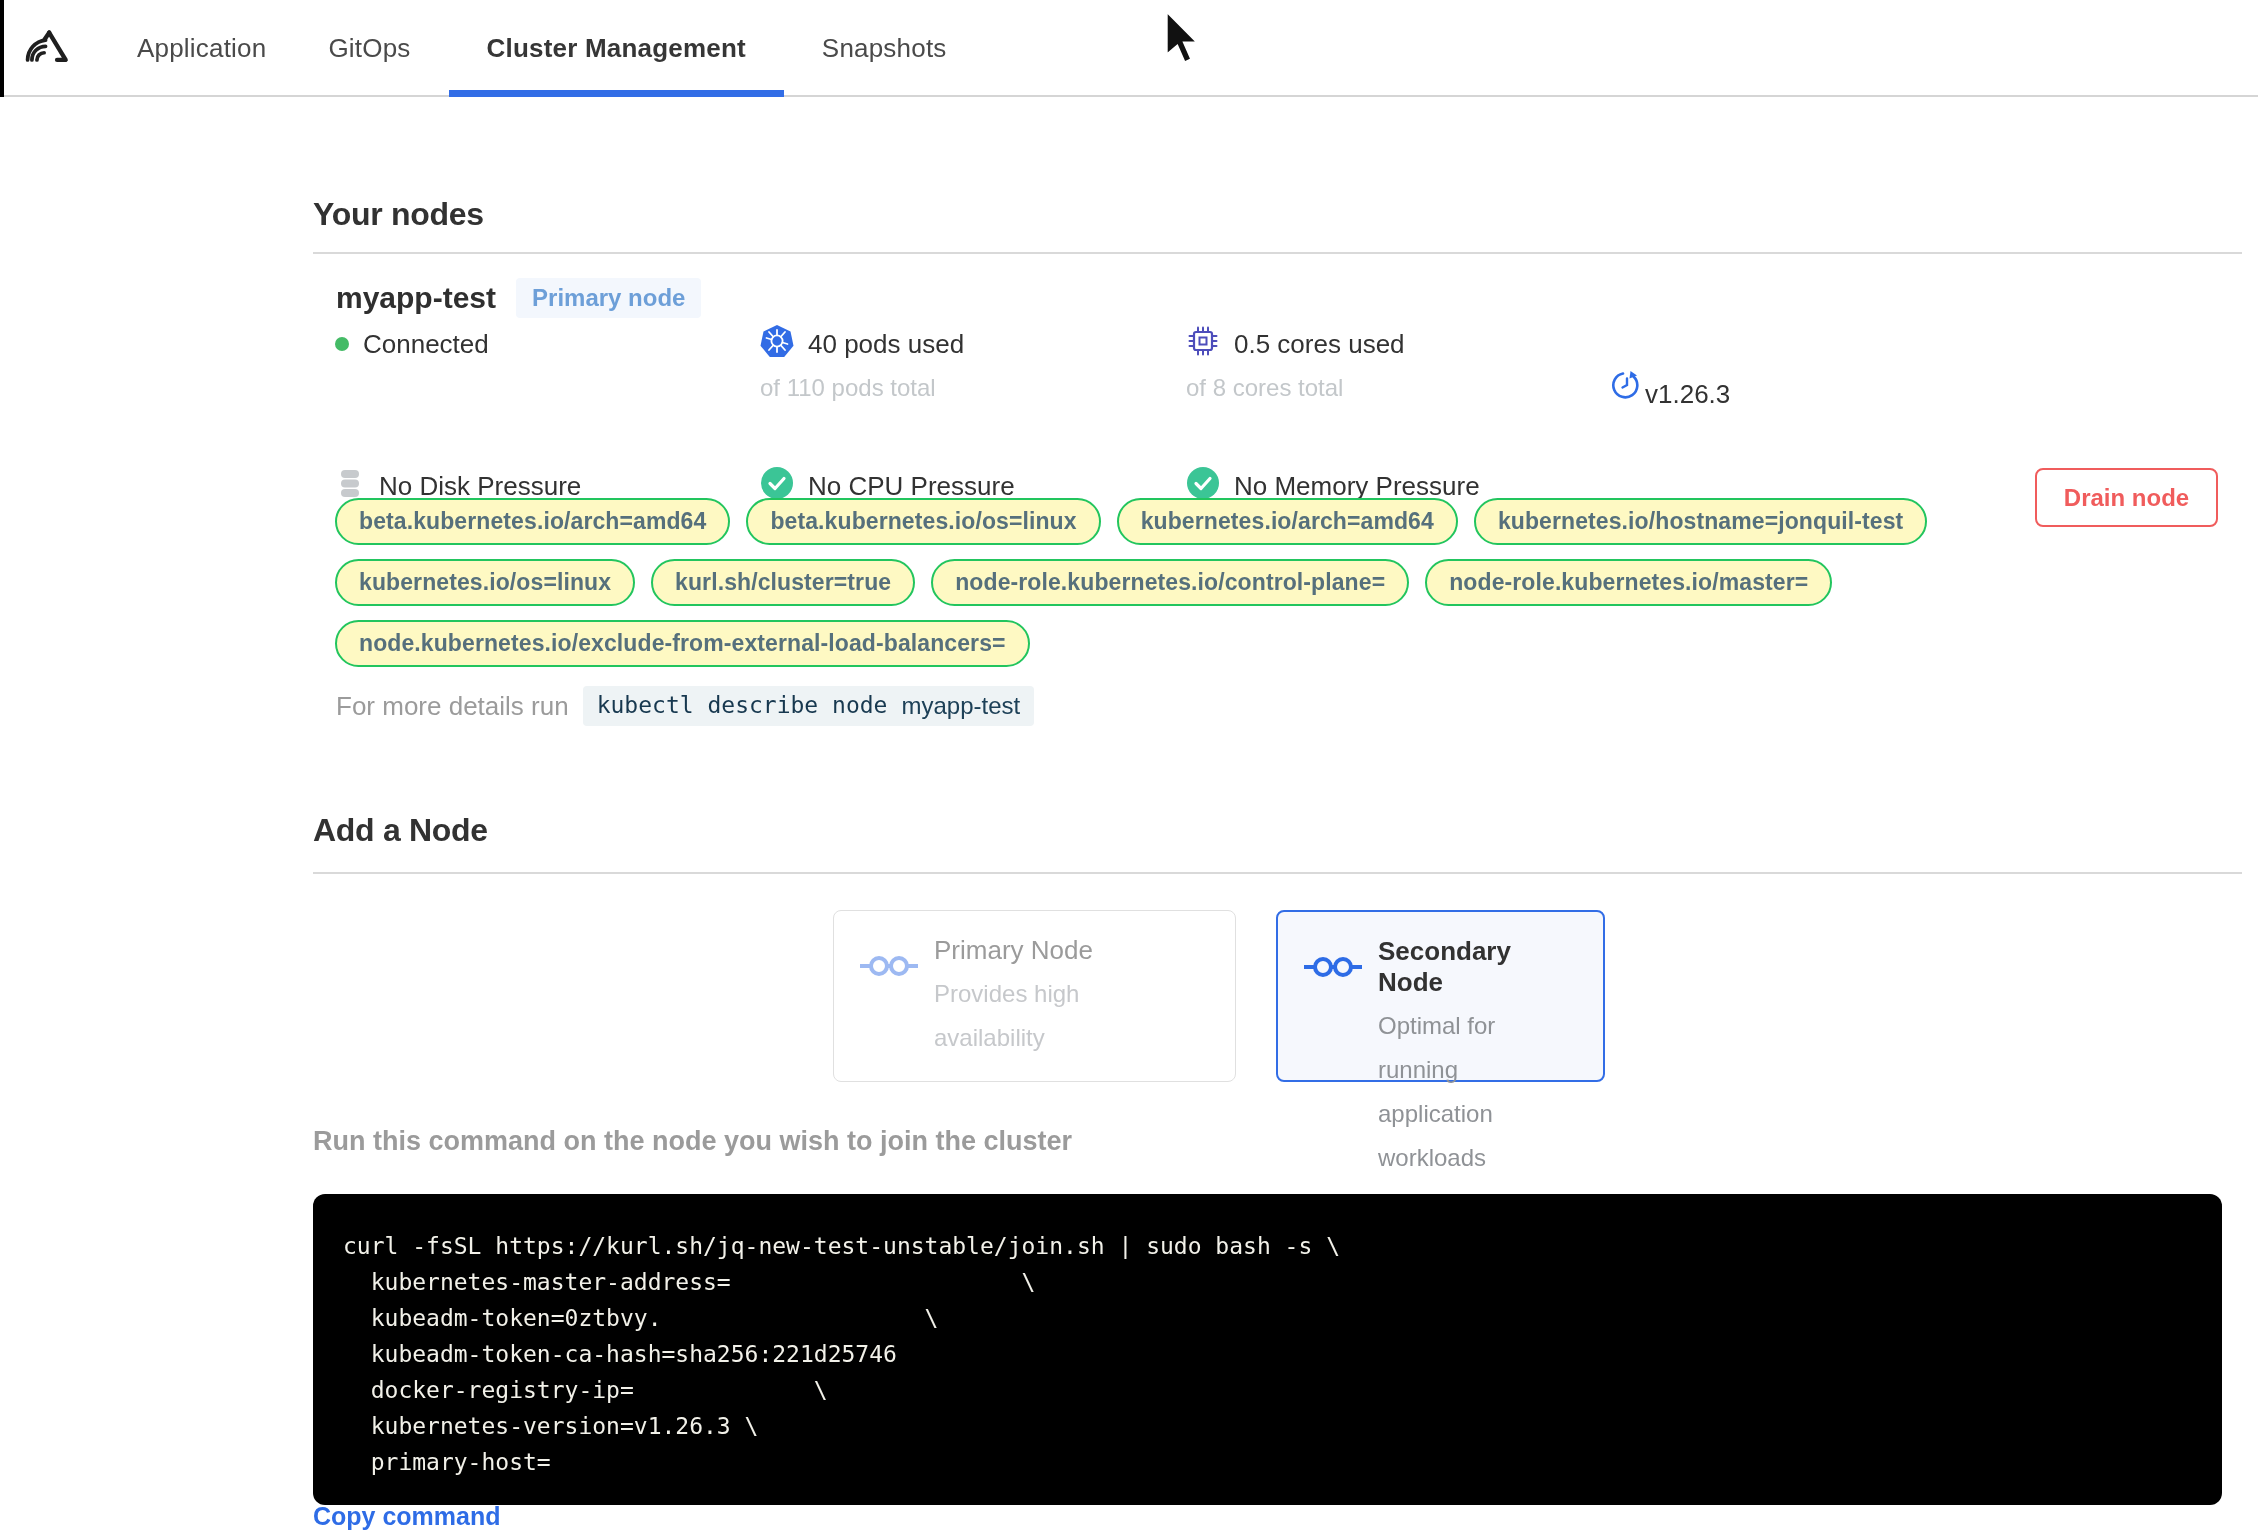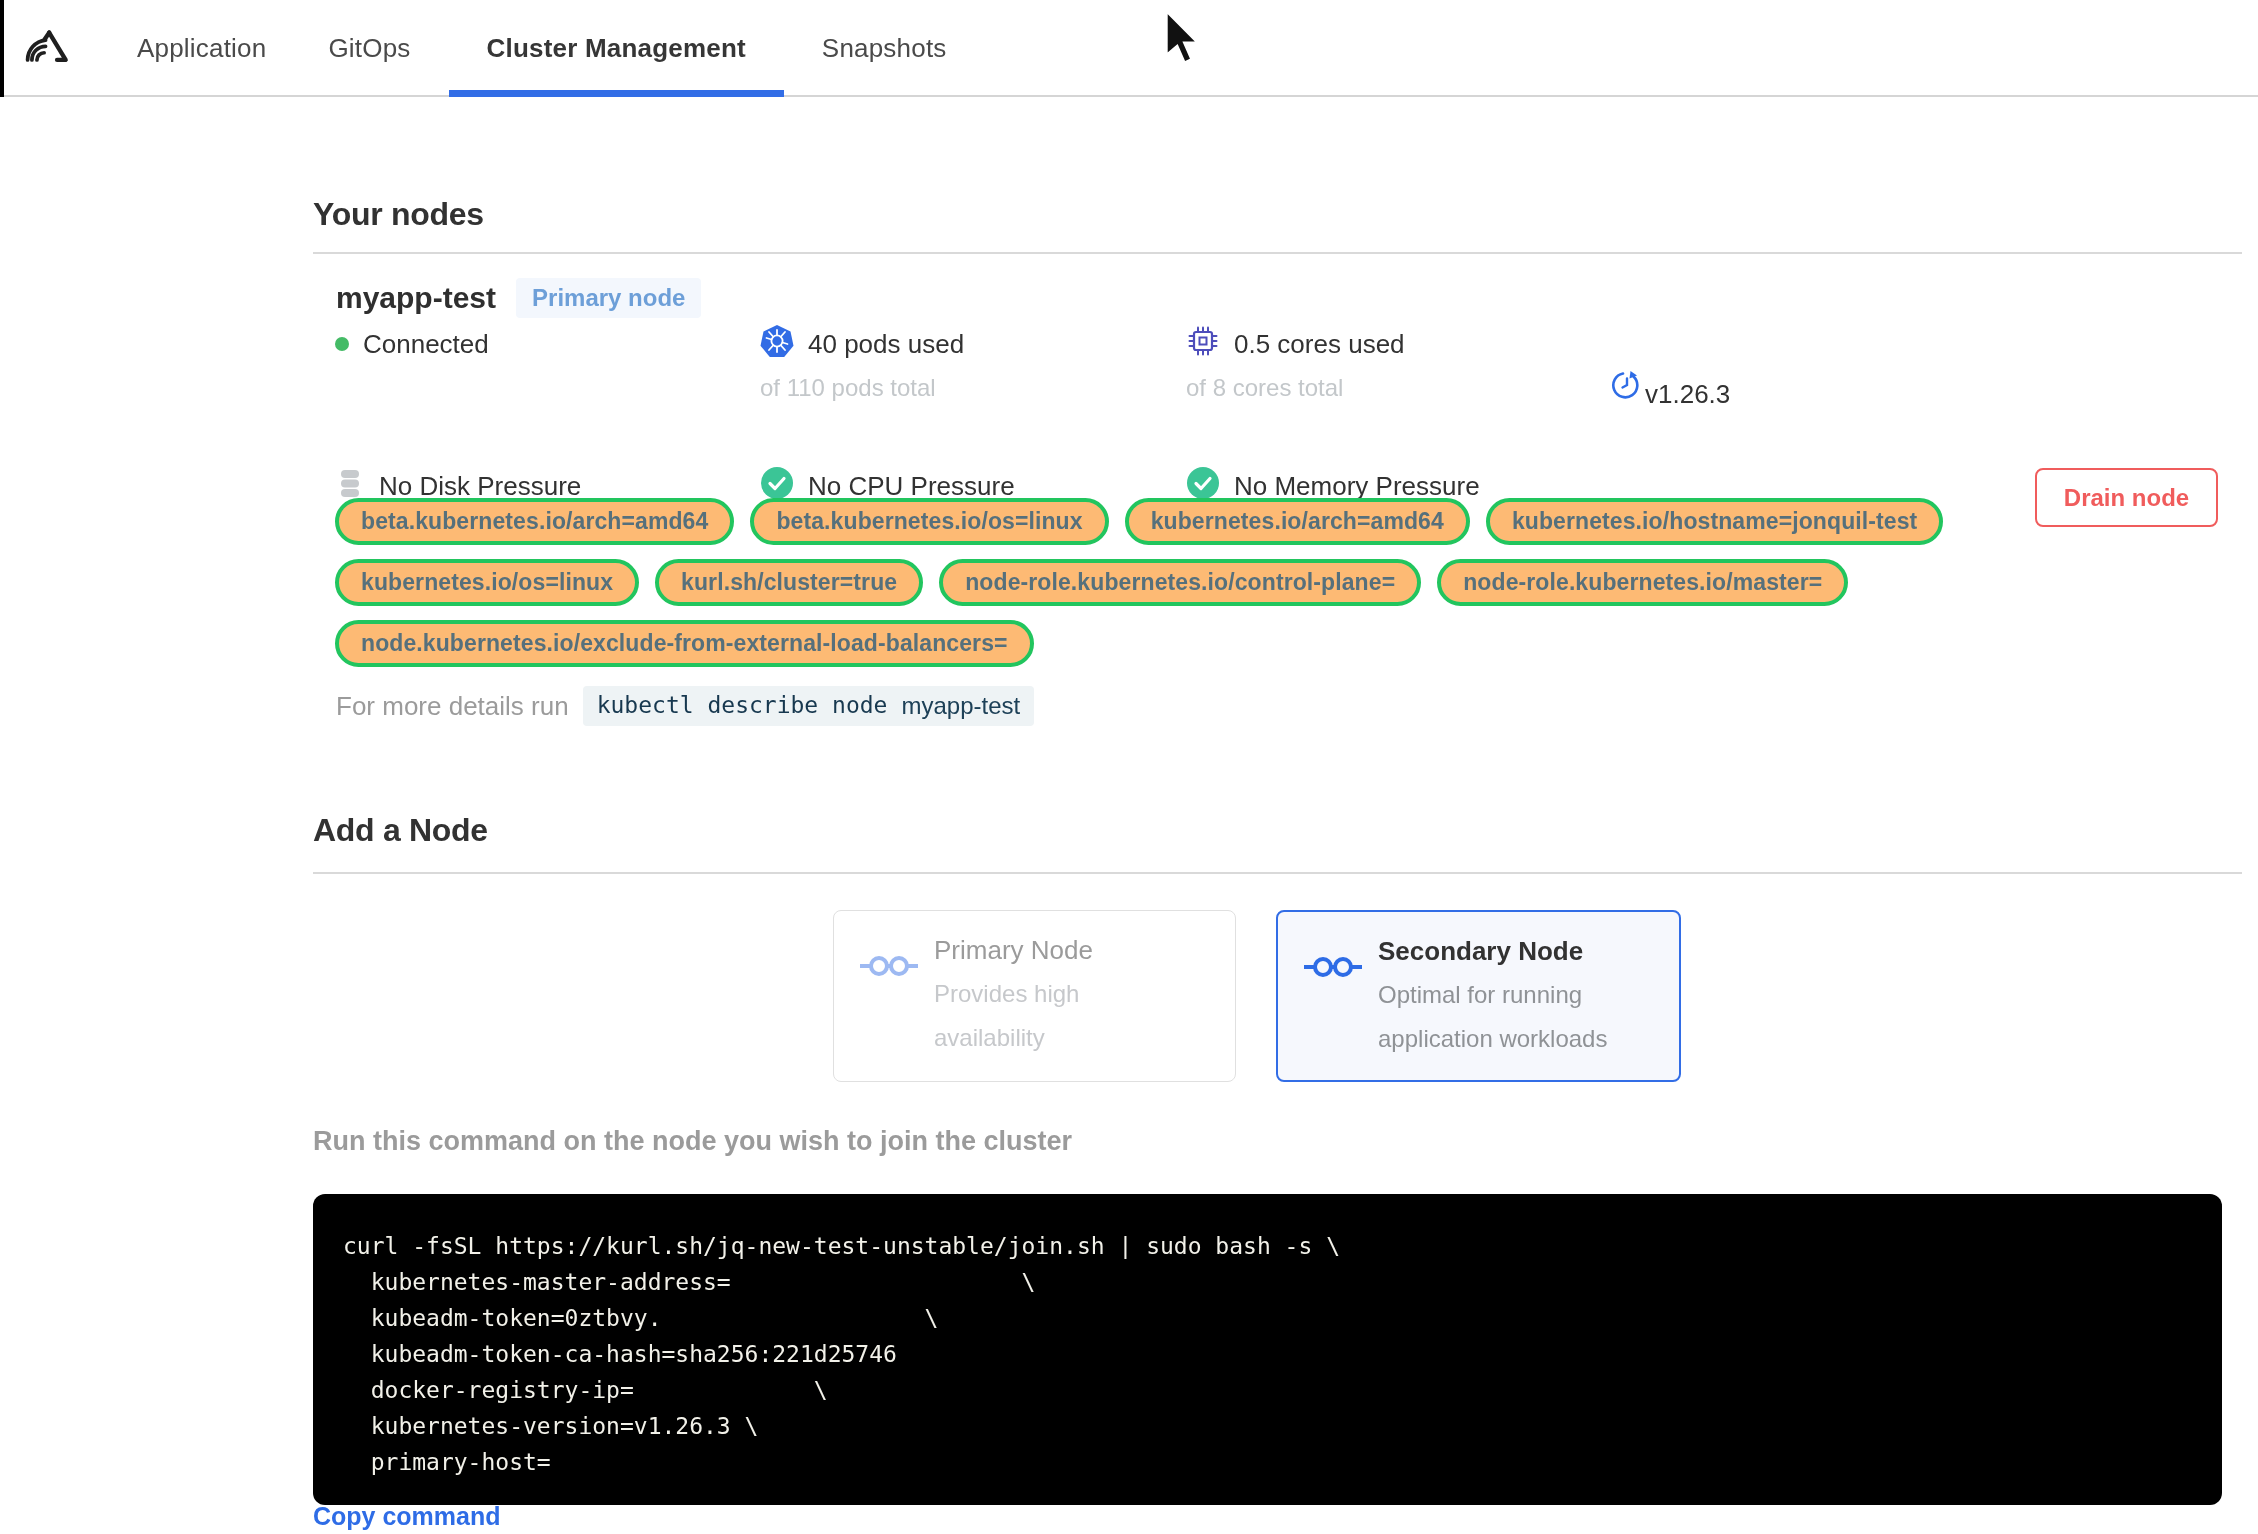--- a/index.html
+++ b/index.html
@@ -37,35 +37,35 @@
   .cell { padding-right:20px; }
   .cell-rowB { margin-top:44px; }
   .stat-line { display:flex; align-items:center; gap:14px; font-size:26px; color:#323232; min-height:44px; }
   .stat-sub { font-size:24px; color:#c3c7ca; margin-top:8px; }
   .conn-dot { width:14px; height:14px; border-radius:50%; background:#44bb66; flex:0 0 auto; }
   .version-line { display:flex; align-items:flex-end; gap:2px; font-size:26px; color:#323232; min-height:44px; }
 
   
   .pills { position:absolute; left:335px; top:498px; width:1700px; display:flex; flex-direction:column; gap:14px; }
   .pill-row { display:flex; gap:16px; }
-  .pill { border:4px solid #22c55e; color:#56707c; border-radius:24px; height:47px; display:flex; align-items:center; padding:8px 22px; font-size:23px; font-weight:600; letter-spacing:.1px; background:#fdba74; white-space:nowrap; }
+  .pill { border:2px solid #22c55e; color:#56707c; border-radius:24px; height:47px; display:flex; align-items:center; padding:8px 22px; font-size:23px; font-weight:600; letter-spacing:.1px; background:#fef9c3; white-space:nowrap; }
 
   
   .details { position:absolute; left:336px; top:686px; display:flex; align-items:center; gap:14px; font-size:26px; color:#9b9b9b; }
   .details-chip { background:#eef3f5; border-radius:4px; padding:6px 14px; display:flex; gap:14px; }
   .details-cmd { font-family:"DejaVu Sans Mono", monospace; font-size:23px; color:#17384f; }
   .details-node { font-size:24px; color:#1d4057; }
 
   
   .drain-btn { position:absolute; left:2035px; top:468px; width:183px; height:59px; border:2px solid #f05c5c; border-radius:8px; background:#fff; color:#f05c5c; font-size:24px; font-weight:700; font-family:Liberation Sans, sans-serif; cursor:pointer; display:flex; align-items:center; justify-content:center; }
 
   
   .cards { position:absolute; left:833px; top:910px; display:flex; gap:40px; }
   .node-card { width:403px; height:172px; border:1px solid #e0e0e0; border-radius:8px; background:#fff; padding:24px 26px; display:flex; gap:16px; cursor:pointer; }
-  .node-card.selected { width:405px; border:2px solid #326de6; background:#f6f8fd; }
+  .node-card.selected { width:329px; border:2px solid #326de6; background:#f6f8fd; }
   .card-icon { margin-top:16px; flex:0 0 auto; }
   .card-title { font-size:26px; color:#9b9b9b; margin-bottom:6px; }
   .node-card.selected .card-title { color:#323232; font-weight:600; }
   .card-sub { font-size:24px; color:#c6c8cb; line-height:44px; max-width:235px; }
   .node-card.selected .card-sub { color:#8f9296; }
 
   
   .instruction { position:absolute; left:313px; top:1126px; font-size:27px; color:#9b9b9b; font-weight:600; }
   .code-box { position:absolute; left:313px; top:1194px; width:1909px; height:311px; background:#000; border-radius:12px; padding:34px 30px; font-family:"DejaVu Sans Mono", monospace; font-size:23px; line-height:36px; color:#f2f1e9; }
   .code-line { white-space:pre; }

